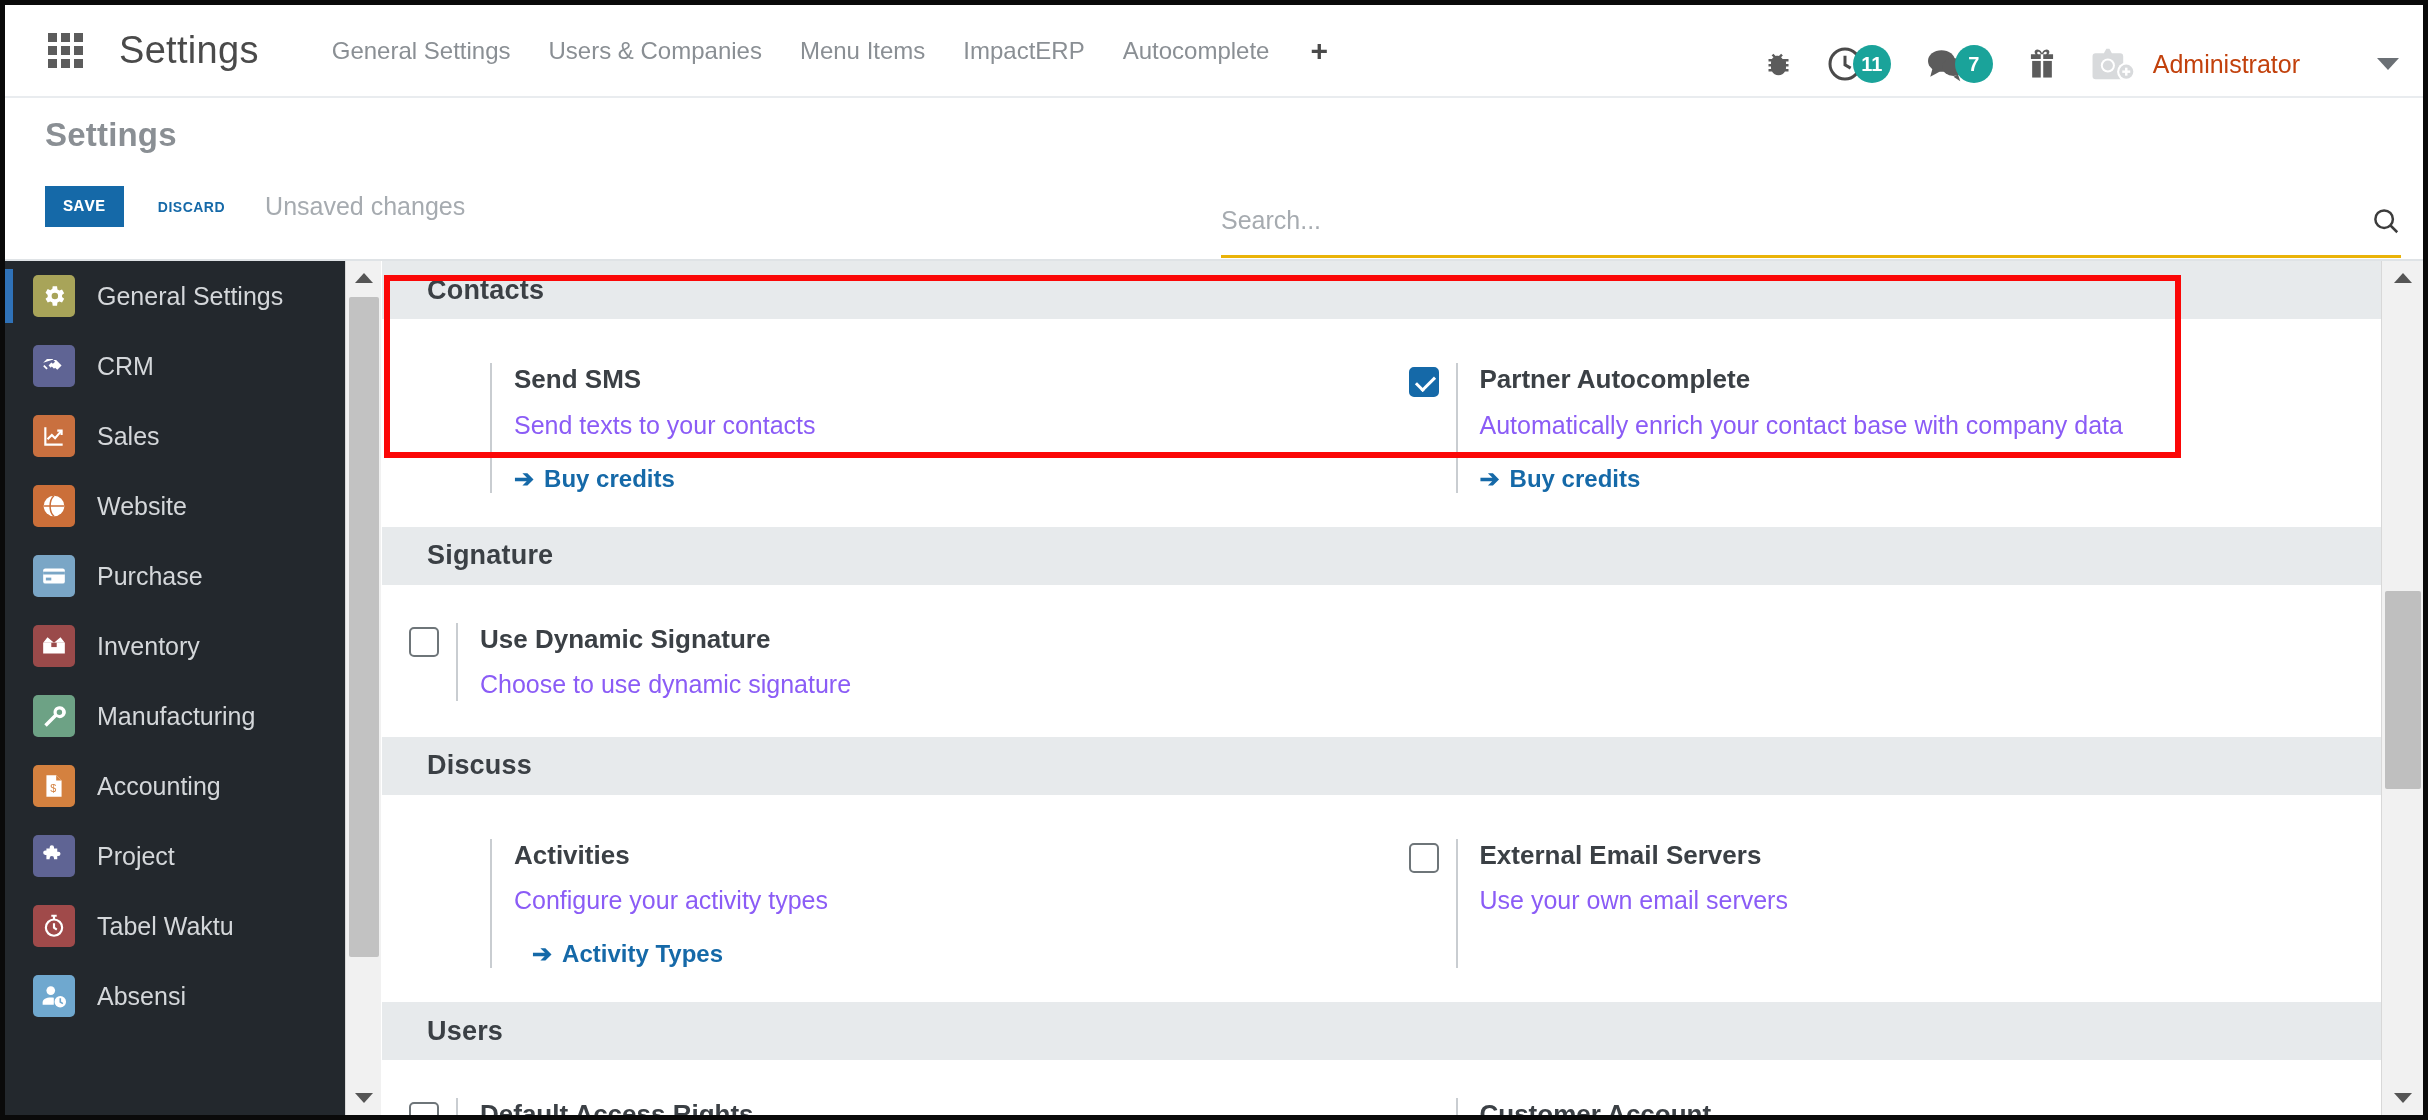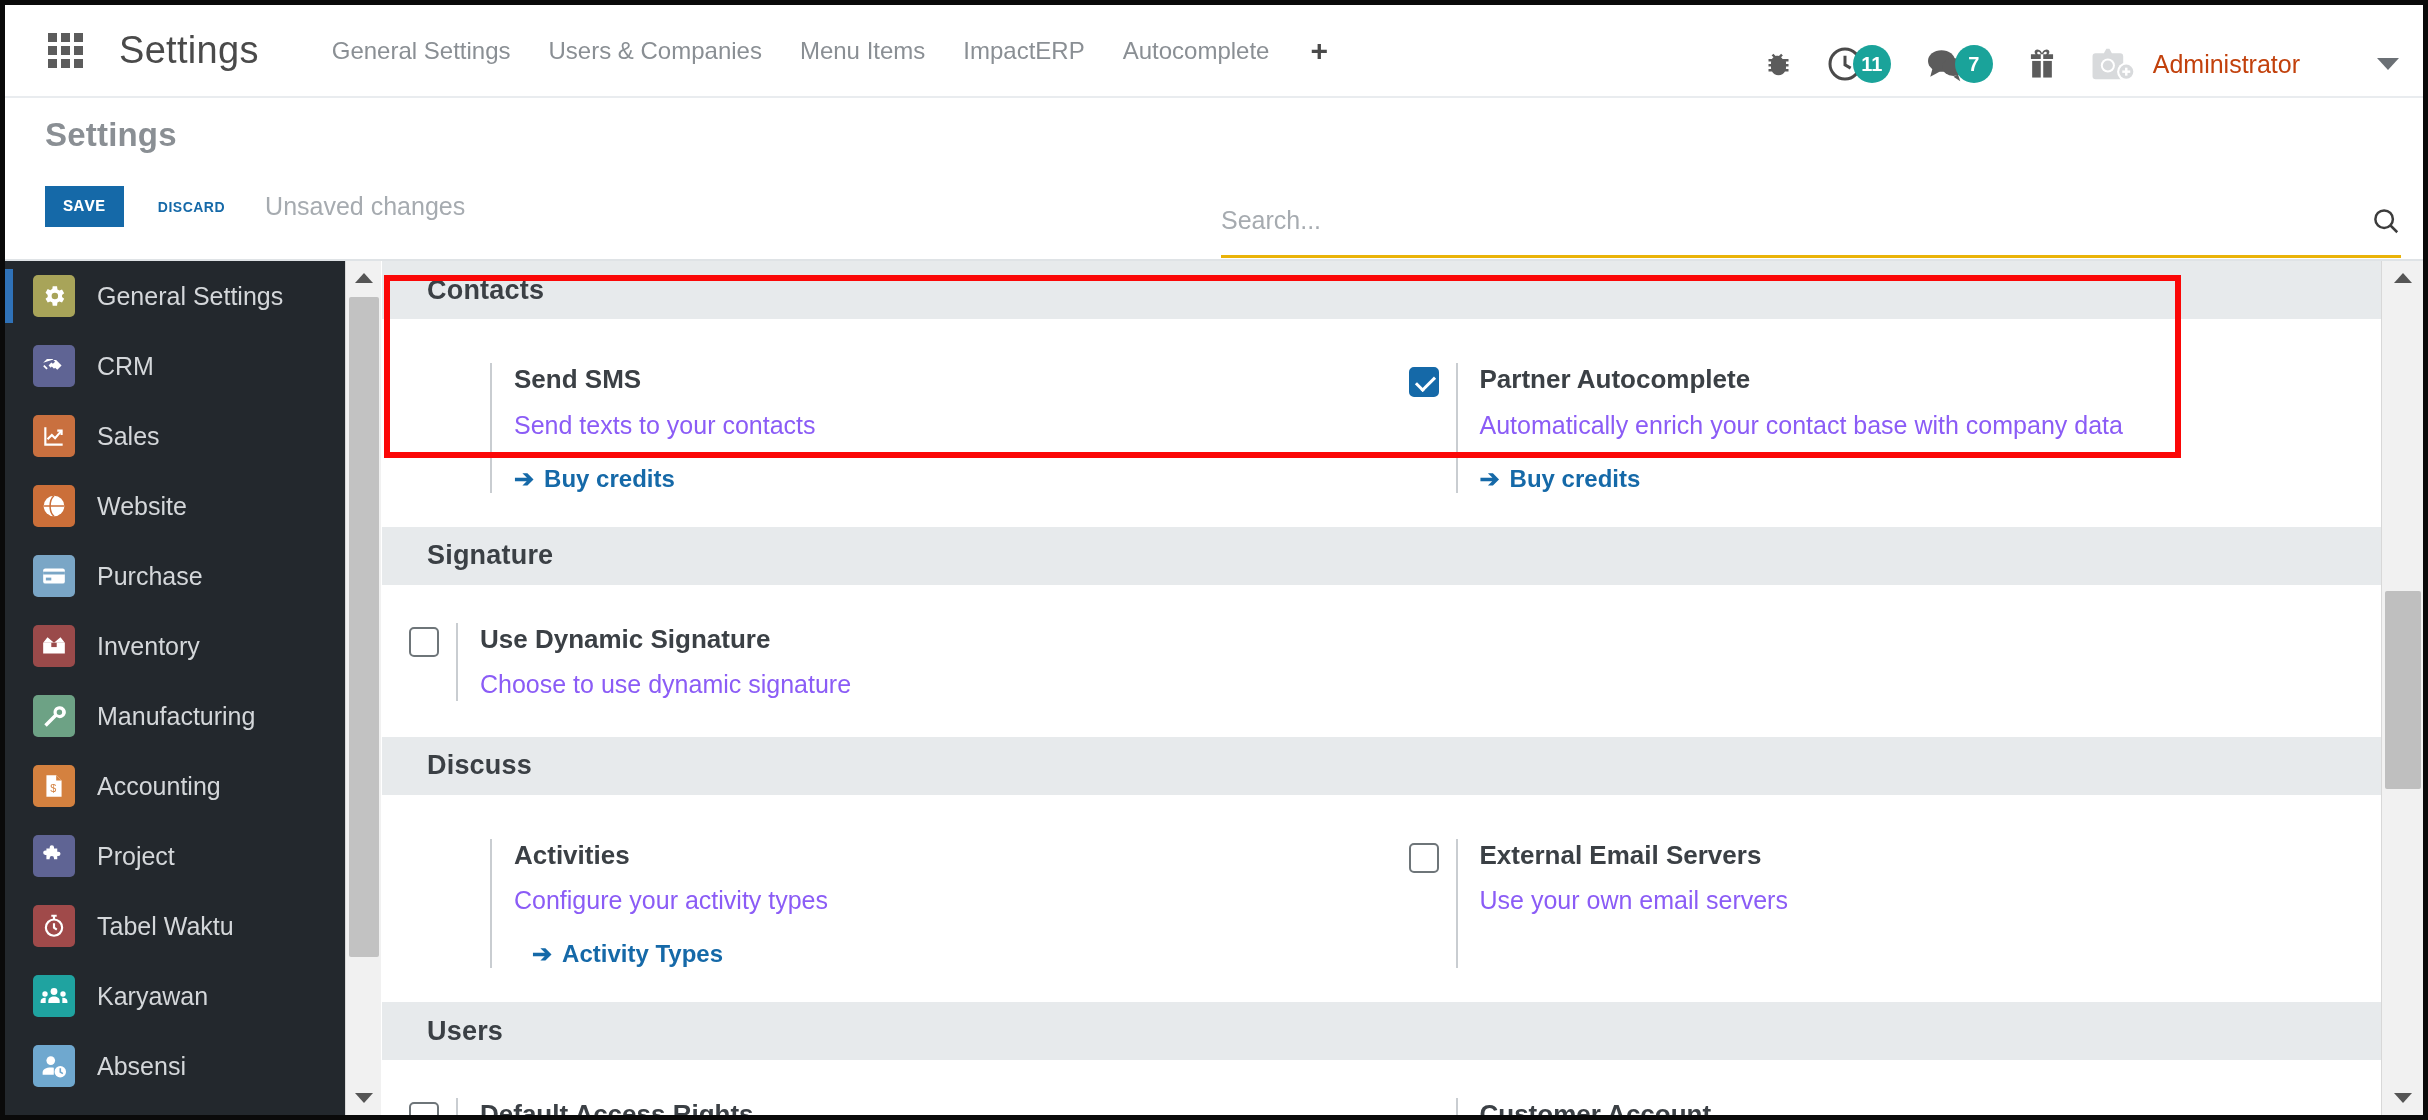--- a/index.html
+++ b/index.html
@@ -408,33 +408,20 @@
         <svg width="26" height="26" viewBox="0 0 24 24" fill="none" stroke="#ffffff" stroke-width="2">
             <circle cx="12" cy="13.5" r="7.5"></circle>
             <path d="M12 9.5v4l2.6 1.8"></path>
             <path d="M9.5 2.5h5"></path>
             <path d="M12 2.5v3.5"></path>
           </svg>
       </span>
       <span class="side-label">Tabel Waktu</span>
     </div>
 
-    <div class="side-item">
-      <span class="side-ico" style="background:#1fa3a0">
-        <svg width="28" height="26" viewBox="0 0 28 24" fill="#ffffff">
-            <circle cx="14" cy="7.5" r="3.4"></circle>
-            <path d="M8.3 17c0-3.1 2.5-4.6 5.7-4.6S19.7 13.9 19.7 17v2H8.3z"></path>
-            <circle cx="5" cy="10" r="2.7"></circle>
-            <path d="M.6 19v-1.6c0-2.4 1.9-3.6 4.4-3.6h.7V19z"></path>
-            <circle cx="23" cy="10" r="2.7"></circle>
-            <path d="M27.4 19v-1.6c0-2.4-1.9-3.6-4.4-3.6h-.7V19z"></path>
-          </svg>
-      </span>
-      <span class="side-label">Karyawan</span>
-    </div>
 
     <div class="side-item">
       <span class="side-ico" style="background:#6fa8cf">
         <svg width="26" height="26" viewBox="0 0 24 24" fill="#ffffff">
             <circle cx="9" cy="7" r="4"></circle>
             <path d="M1.5 20v-2c0-3 3.3-4.6 7.5-4.6 1 0 2 .1 2.8.3V20z"></path>
             <circle cx="17.8" cy="17.3" r="5.3"></circle>
             <path d="M17.8 14v3.6l2.4 1.4" fill="none" stroke="#6fa8cf" stroke-width="1.5"></path>
           </svg>
       </span>

